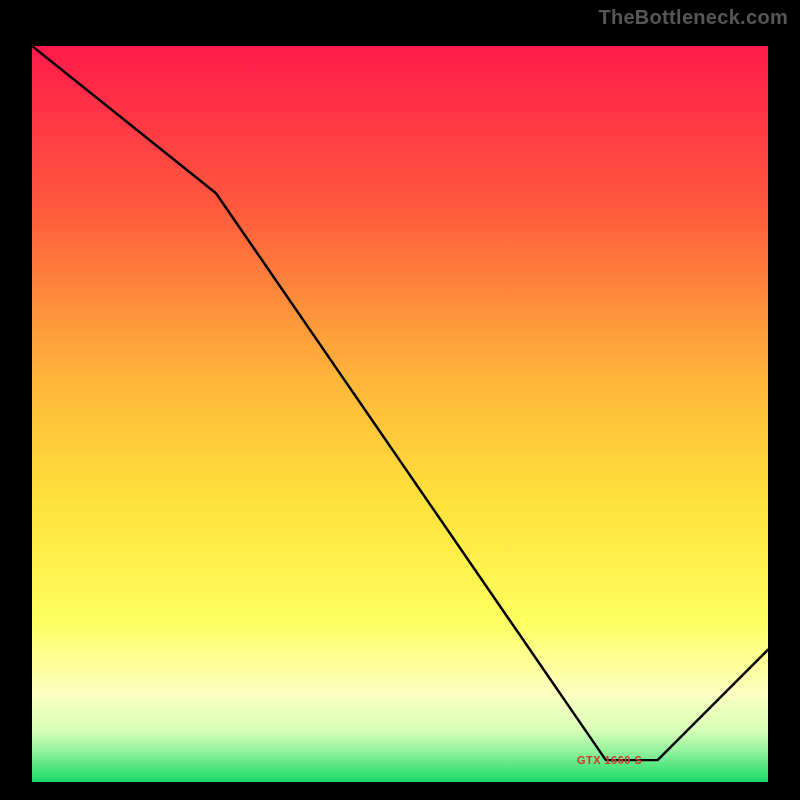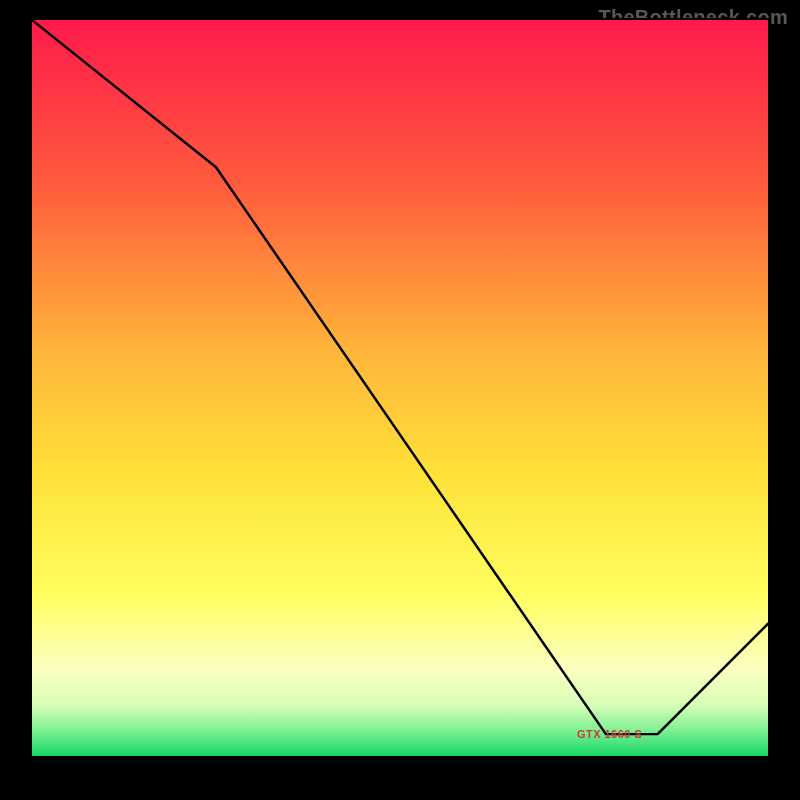--- a/index.html
+++ b/index.html
@@ -21,21 +21,21 @@
     position: absolute;
     top: 6px;
     right: 12px;
     color: #575757;
     font-size: 20px;
     font-weight: 600;
     letter-spacing: 0.3px;
   }
   .plot-border {
     position: absolute;
-    top: 18px;
+    top: 44px;
     left: 30px;
     width: 740px;
     height: 740px;
     box-sizing: border-box;
     border: 2px solid #000;
     overflow: hidden;
   }
   .plot-svg {
     display: block;
     width: 100%;

